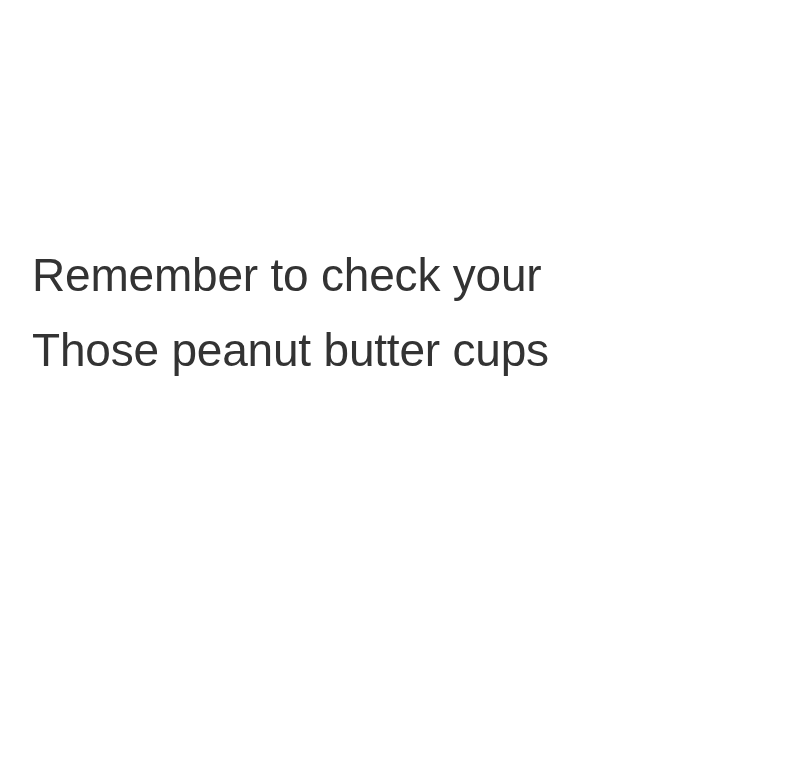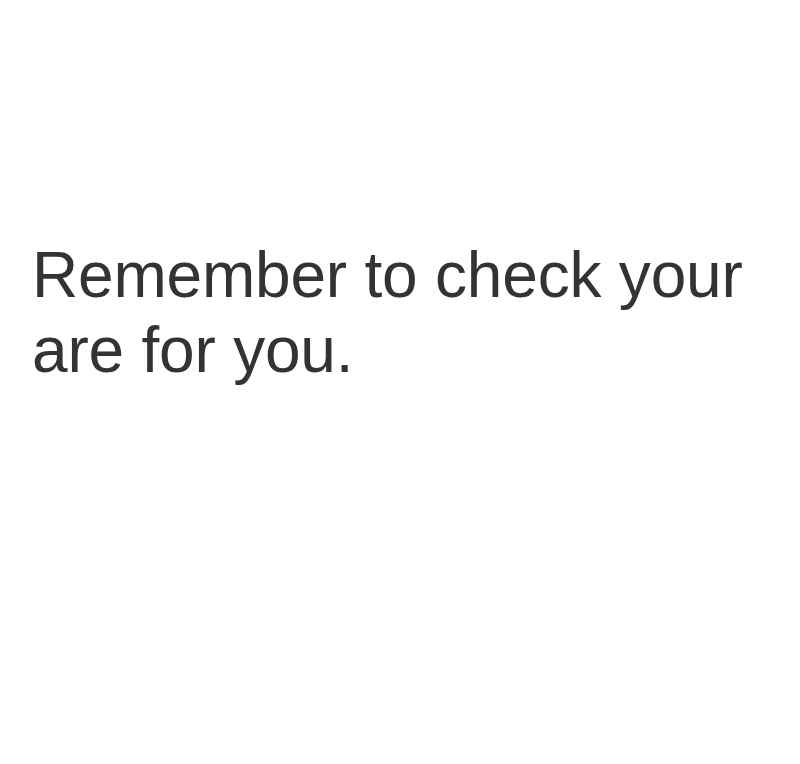--- a/index.html
+++ b/index.html
@@ -23,32 +23,32 @@
   }
   .quote-block {
     position: absolute;
     left: 32px;
     top: 238px;
     width: 740px;
   }
   .quote-line {
     display: block;
     font-family: "Liberation Sans", sans-serif;
-    font-size: 64px;
+    font-size: 46px;
     font-weight: 400;
     line-height: 75px;
     color: #333333;
     letter-spacing: -0.2px;
     white-space: pre;
     -webkit-font-smoothing: antialiased;
   }
 </style>
 </head>
 <body>
 
 <div class="meme-canvas">
 
   <div class="quote-block">
     <span class="quote-line">Remember to check your</span>
-    <span class="quote-line">are for you.</span>
+    <span class="quote-line">Those peanut butter cups</span>
   </div>
 
 </div>
 
 </body></html>

